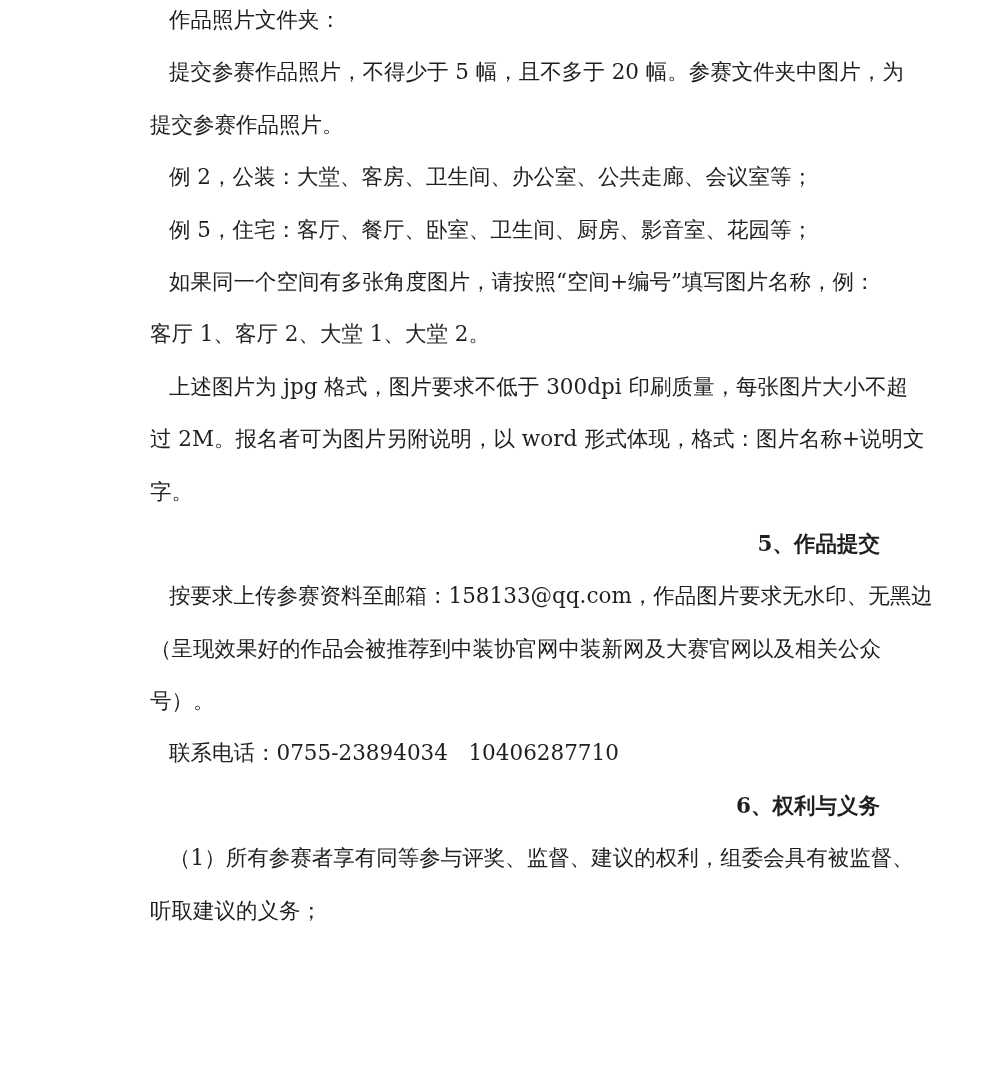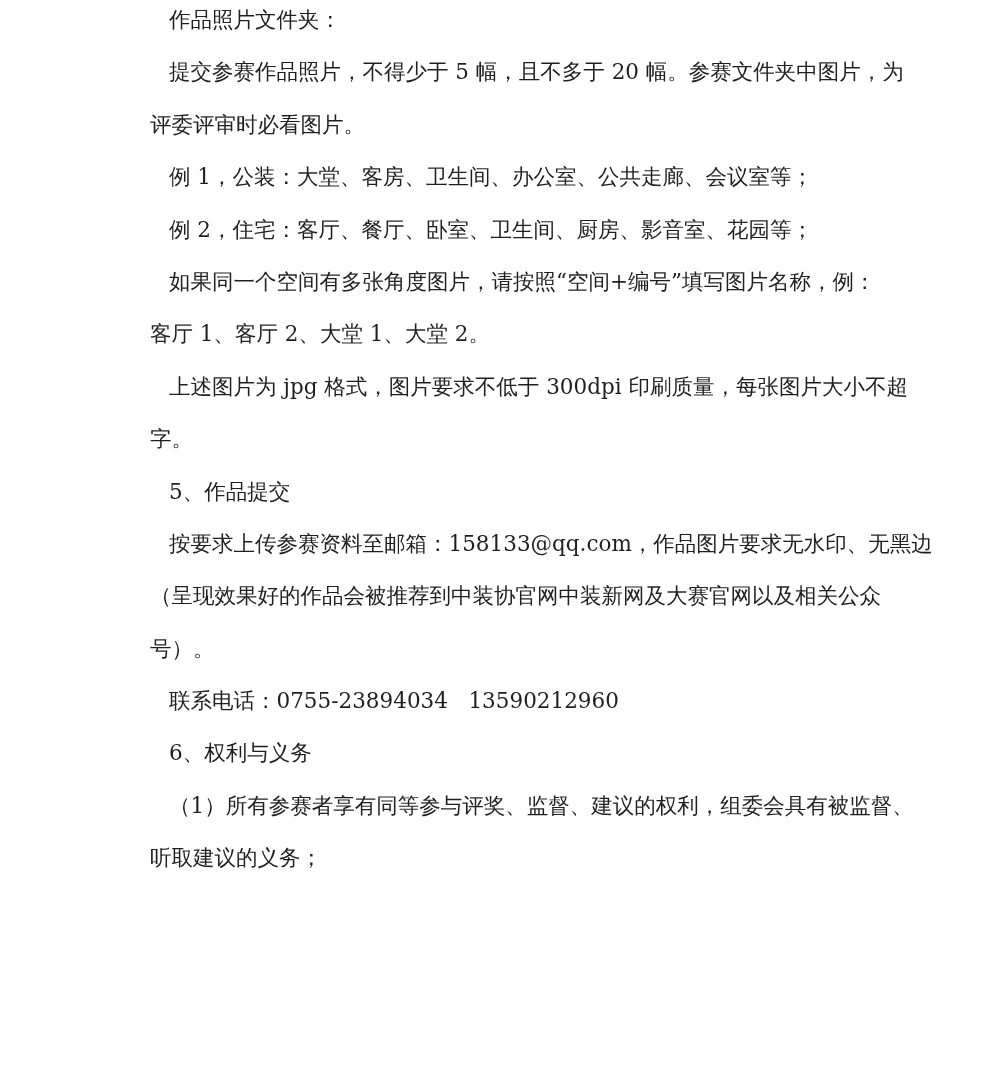--- a/index.html
+++ b/index.html
@@ -28,39 +28,41 @@
     height: 52.4px;
     line-height: 52.4px;
     font-size: 21.5px;
     white-space: pre;
     letter-spacing: 0px;
   }
   .indent {
     text-indent: 19px;
   }
   .bold {
-    font-weight: normal;
+    font-weight: bold;
+    text-align: right;
   }
 </style>
 </head>
 <body>
 
 <div class="page">
   <div class="textblock">
     <div class="line indent">作品照片文件夹：</div>
     <div class="line indent">提交参赛作品照片，不得少于 5 幅，且不多于 20 幅。参赛文件夹中图片，为</div>
-    <div class="line">评委评审时必看图片。</div>
-    <div class="line indent">例 1，公装：大堂、客房、卫生间、办公室、公共走廊、会议室等；</div>
-    <div class="line indent">例 2，住宅：客厅、餐厅、卧室、卫生间、厨房、影音室、花园等；</div>
+    <div class="line">提交参赛作品照片。</div>
+    <div class="line indent">例 2，公装：大堂、客房、卫生间、办公室、公共走廊、会议室等；</div>
+    <div class="line indent">例 5，住宅：客厅、餐厅、卧室、卫生间、厨房、影音室、花园等；</div>
     <div class="line indent">如果同一个空间有多张角度图片，请按照“空间+编号”填写图片名称，例：</div>
     <div class="line">客厅 1、客厅 2、大堂 1、大堂 2。</div>
     <div class="line indent">上述图片为 jpg 格式，图片要求不低于 300dpi 印刷质量，每张图片大小不超</div>
+    <div class="line">过 2M。报名者可为图片另附说明，以 word 形式体现，格式：图片名称+说明文</div>
     <div class="line">字。</div>
     <div class="line indent bold">5、作品提交</div>
     <div class="line indent">按要求上传参赛资料至邮箱：158133@qq.com，作品图片要求无水印、无黑边</div>
     <div class="line">（呈现效果好的作品会被推荐到中装协官网中装新网及大赛官网以及相关公众</div>
     <div class="line">号）。</div>
-    <div class="line indent">联系电话：0755-23894034   13590212960</div>
+    <div class="line indent">联系电话：0755-23894034   10406287710</div>
     <div class="line indent bold">6、权利与义务</div>
     <div class="line indent">（1）所有参赛者享有同等参与评奖、监督、建议的权利，组委会具有被监督、</div>
     <div class="line">听取建议的义务；</div>
   </div>
 </div>
 
 </body></html>

